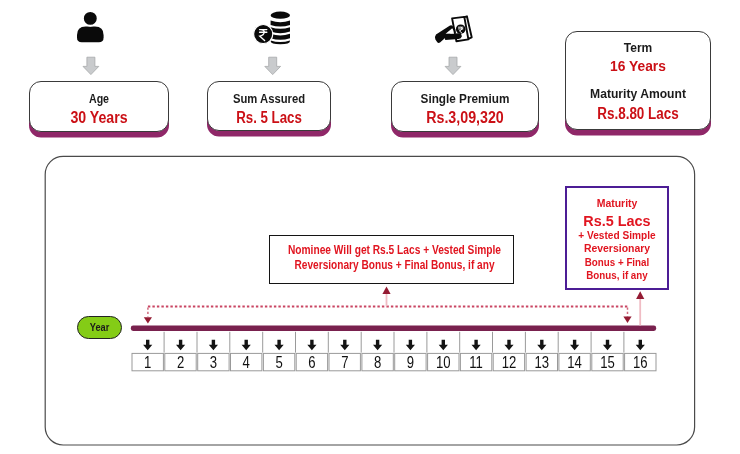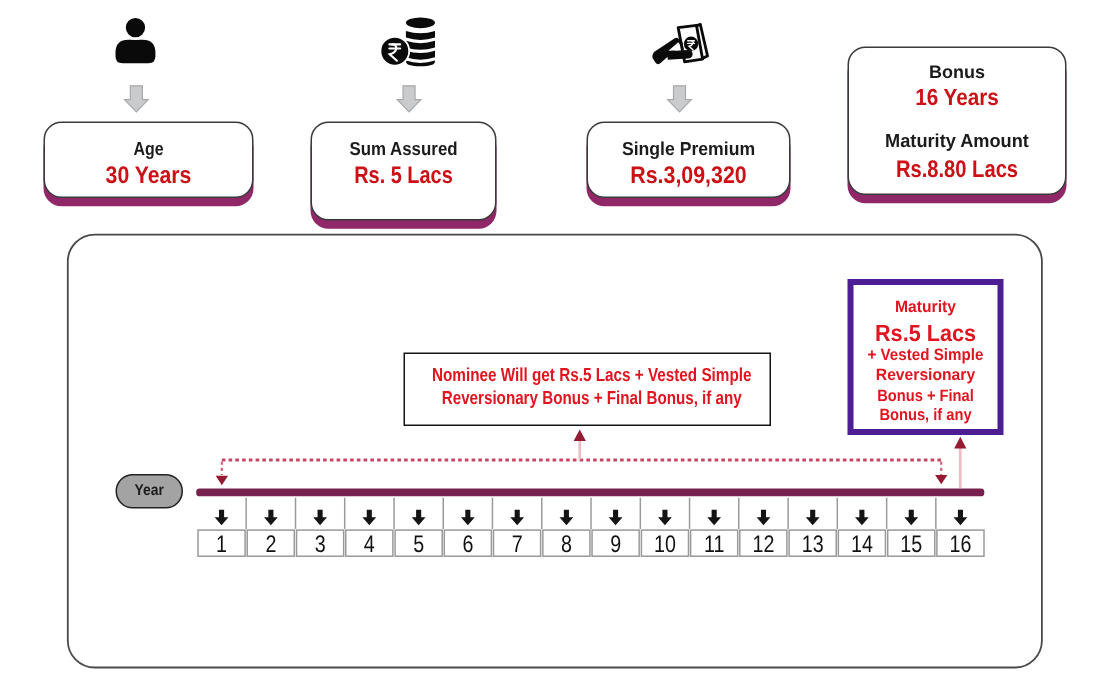--- a/index.html
+++ b/index.html
@@ -122,47 +122,47 @@
   <path d="M386.5,306.3 V293.6" stroke="#f0bcc4" stroke-width="1.8"></path>
   <path d="M382.4,294 h8.2 L386.5,286.4 z" fill="#941b33"></path>
   <path d="M640.2,325.4 V298.6" stroke="#f0bcc4" stroke-width="1.8"></path>
   <path d="M636.1,299 h8.2 L640.2,291.2 z" fill="#941b33"></path>
 </svg>
 
 <div class="wbox" style="left:29px;top:81px;width:140px;height:51px">
   <div class="line blk" style="top:9.5px;font-size:12.5px;line-height:14px;transform:scaleX(0.85);">Age</div>
   <div class="line red" style="top:25.8px;font-size:16px;line-height:19px;transform:scaleX(0.885);">30 Years</div>
 </div>
-<div class="wbox" style="left:206.5px;top:81px;width:124px;height:66px">
+<div class="wbox" style="left:206.5px;top:81px;width:124px;height:50px">
   <div class="line blk" style="top:9.5px;font-size:12.5px;line-height:14px;transform:scaleX(0.9);">Sum Assured</div>
   <div class="line red" style="top:25.8px;font-size:16px;line-height:19px;transform:scaleX(0.83);">Rs. 5 Lacs</div>
 </div>
-<div class="wbox" style="left:391px;top:81px;width:136px;height:51px">
+<div class="wbox" style="left:391px;top:81px;width:148px;height:51px">
   <div class="line blk" style="top:9.5px;font-size:12.5px;line-height:14px;transform:scaleX(0.94);">Single Premium</div>
   <div class="line red" style="top:25.8px;font-size:16px;line-height:19px;transform:scaleX(0.89);">Rs.3,09,320</div>
 </div>
 <div class="wbox" style="left:565px;top:31px;width:146px;height:99px">
-  <div class="line blk" style="top:9.4px;font-size:12px;line-height:14px;transform:scaleX(1.0);">Bonus</div>
+  <div class="line blk" style="top:9.4px;font-size:12px;line-height:14px;transform:scaleX(1.0);">Term</div>
   <div class="line red" style="top:25.4px;font-size:15.5px;line-height:18px;transform:scaleX(0.89);">16 Years</div>
   <div class="line blk" style="top:55.1px;font-size:12.5px;line-height:14px;transform:scaleX(0.97);">Maturity Amount</div>
   <div class="line red" style="top:71.7px;font-size:16px;line-height:19px;transform:scaleX(0.84);">Rs.8.80 Lacs</div>
 </div>
 
 <div class="abs" style="left:268.6px;top:235.3px;width:245px;height:49px;border:1.6px solid #141414;
      box-sizing:border-box;z-index:2;background:#fff">
   <div class="line red2" style="top:7.1px;font-size:12.5px;line-height:15px;transform:scaleX(0.815);left:-27px;right:-33px">Nominee Will get Rs.5 Lacs + Vested Simple</div>
   <div class="line red2" style="top:22.1px;font-size:12.5px;line-height:15px;transform:scaleX(0.81);left:-27px;right:-33px">Reversionary Bonus + Final Bonus, if any</div>
 </div>
 
-<div class="abs" style="left:565.4px;top:186.4px;width:104px;height:103.5px;border:4px solid #4c1d95;
+<div class="abs" style="left:565.4px;top:186.4px;width:104px;height:103.5px;border:2px solid #4c1d95;
      box-sizing:border-box;z-index:2;background:#fff">
   <div class="line red2" style="top:8.2px;font-size:11px;line-height:13px;transform:scaleX(0.95);">Maturity</div>
   <div class="line red2" style="top:23.0px;font-size:15.5px;line-height:19px;transform:scaleX(0.93);">Rs.5 Lacs</div>
   <div class="line red2" style="top:40.5px;font-size:11px;line-height:13.4px;transform:scaleX(0.92);">+ Vested Simple</div>
   <div class="line red2" style="top:53.9px;font-size:11px;line-height:13.4px;transform:scaleX(0.95);">Reversionary</div>
   <div class="line red2" style="top:67.3px;font-size:11px;line-height:13.4px;transform:scaleX(0.89);">Bonus + Final</div>
   <div class="line red2" style="top:80.7px;font-size:11px;line-height:13.4px;transform:scaleX(0.89);">Bonus, if any</div>
 </div>
 
 <div class="abs" style="left:77px;top:315.5px;width:45px;height:23px;border:1.6px solid #222;
-     border-radius:12px;box-sizing:border-box;z-index:2;background:#a3a3a3">
+     border-radius:12px;box-sizing:border-box;z-index:2;background:#84cc16">
   <div class="line blk" style="top:3.9px;font-size:10.5px;line-height:15px;transform:scaleX(0.88);">Year</div>
 </div>
 
 </body></html>

